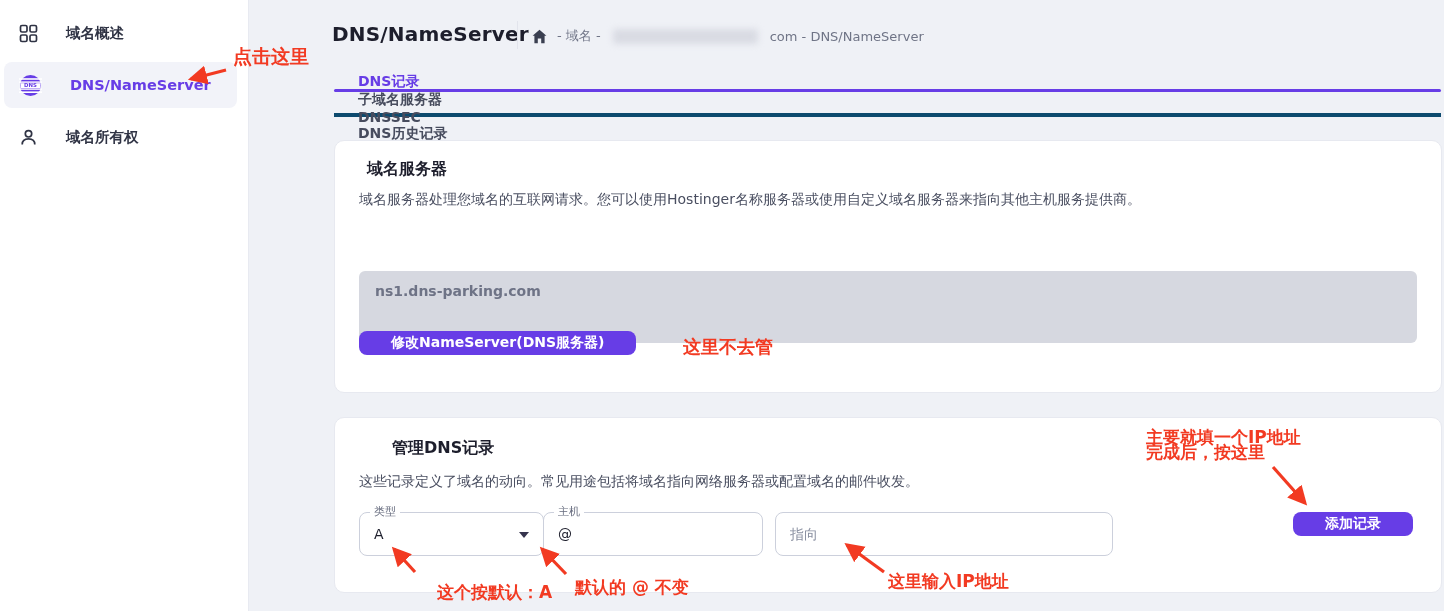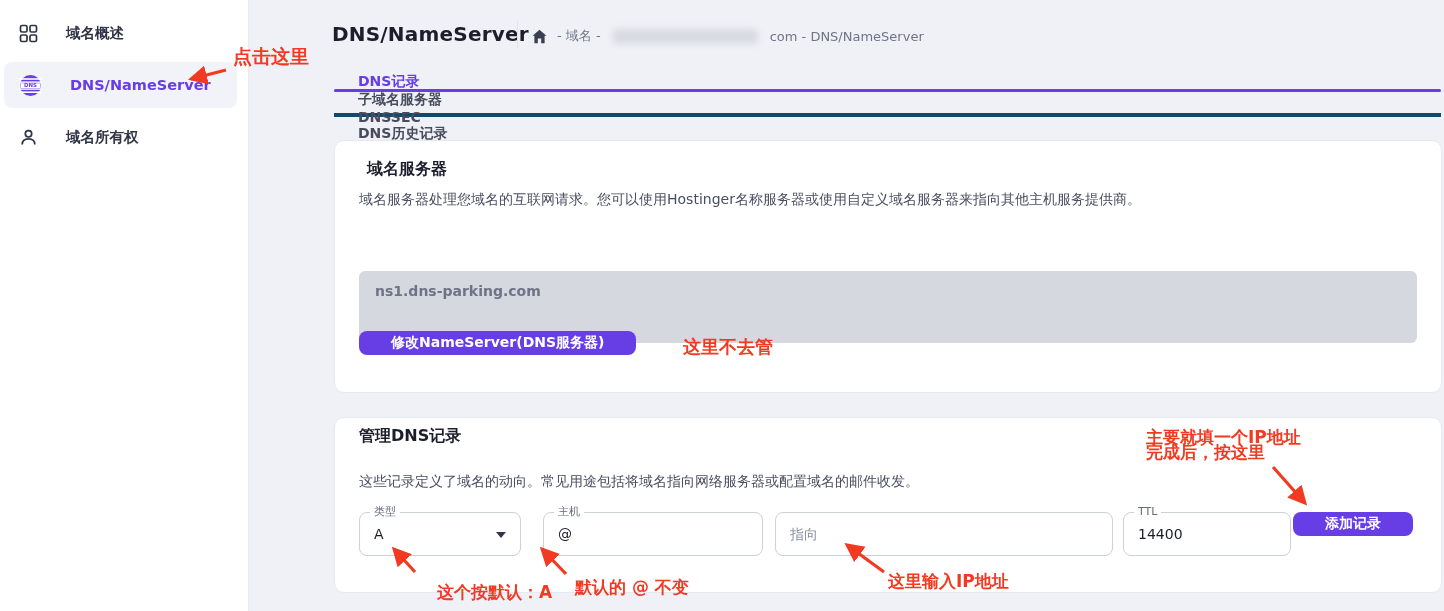--- a/index.html
+++ b/index.html
@@ -65,21 +65,21 @@
     padding:0 14px; }
   .field-label { position:absolute; top:-8px; left:10px; background:#fff;
     padding:0 4px; font-size:11px; color:#666b7e; line-height:14px; }
   .field-value { font-size:14px; color:#1d1e2c; }
   .field input { border:none; outline:none; width:100%; font-size:14px;
     color:#1d1e2c; font-family:inherit; background:transparent; }
   .field input::placeholder { color:#8a90a1; }
   .caret { width:0; height:0; border-left:5px solid transparent;
     border-right:5px solid transparent; border-top:6px solid #36344d;
     position:absolute; right:14px; top:19px; }
-  .f-type { left:0; width:162px; cursor:pointer; }
+  .f-type { left:0; width:185px; cursor:pointer; }
   .f-host { left:184px; width:220px; }
   .f-points { left:416px; width:338px; }
   .f-ttl { left:764px; width:168px; }
   .btn-add { position:absolute; right:4px; top:0; }
 
   
   .ann { position:absolute; color:#f23a22; font-weight:700; z-index:5;
     white-space:nowrap; }
   #arrows { position:absolute; left:0; top:0; width:1444px; height:611px;
     z-index:4; pointer-events:none; }
@@ -145,43 +145,39 @@
   <div class="card card1">
     <div class="card-title" style="top:18px;margin-left:8px;">域名服务器</div>
     <div class="card-desc" style="top:50px;">域名服务器处理您域名的互联网请求。您可以使用Hostinger名称服务器或使用自定义域名服务器来指向其他主机服务提供商。</div>
     <div class="ns-box">
       <div class="ns-line">ns1.dns-parking.com</div>
     </div>
     <button class="btn btn-change">修改NameServer(DNS服务器)</button>
   </div>
 
   <div class="card card2">
-    <div class="card-title" style="top:8px;">管理DNS记录</div>
+    <div class="card-title" style="top:20px;margin-left:33px;">管理DNS记录</div>
     <div class="card-desc" style="top:55px;">这些记录定义了域名的动向。常见用途包括将域名指向网络服务器或配置域名的邮件收发。</div>
 
     <div class="form-row">
       <div class="field f-type">
         <span class="field-label">类型</span>
         <span class="field-value">A</span>
         <span class="caret"></span>
       </div>
 
       <div class="field f-points">
         <input placeholder="指向" style="">
       </div>
 
       <div class="field f-host">
         <span class="field-label">主机</span>
         <input value="@" style="">
       </div>
 
-      <div class="field f-ttl">
-        <span class="field-label">TTL</span>
-        <input value="14400" style="">
-      </div>
 
       <button class="btn btn-add">添加记录</button>
     </div>
   </div>
 </div>
 
 <div class="ann" style="left:233px; top:44px; font-size:19px;">点击这里</div>
 <div class="ann" style="left:683px; top:335px; font-size:18px;">这里不去管</div>
 <div class="ann" style="left:1146px; top:426px; font-size:17px;">主要就填一个IP地址</div>
 <div class="ann" style="left:1146px; top:441px; font-size:17px;">完成后，按这里</div>

